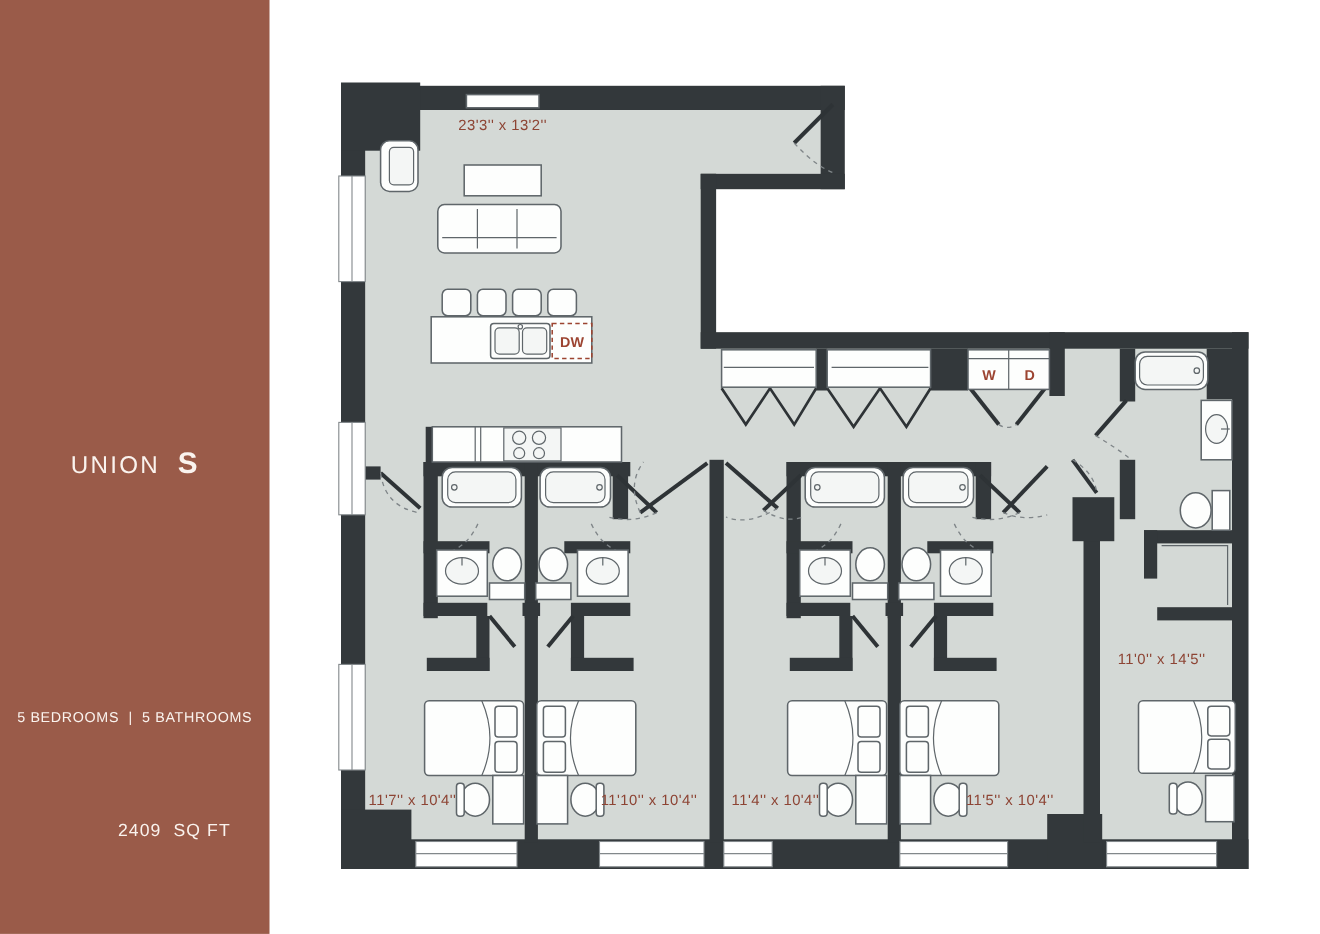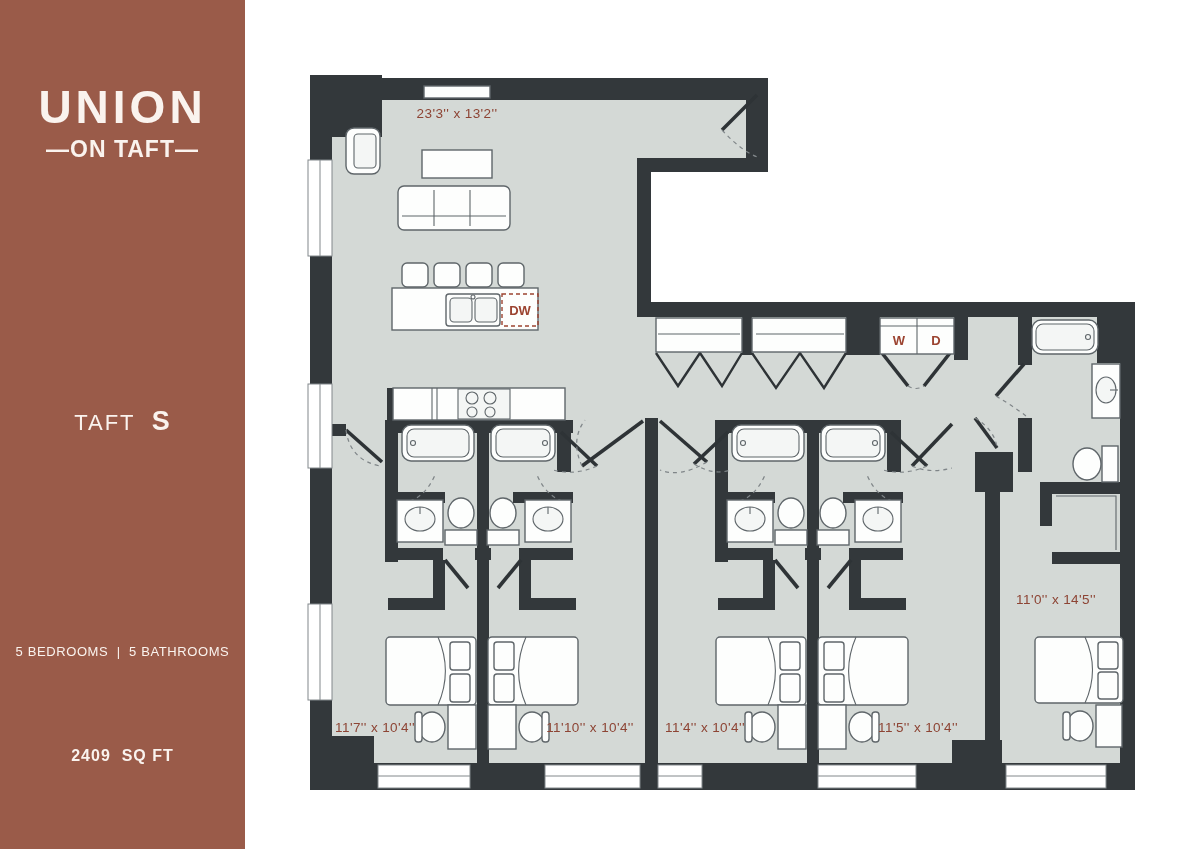--- a/index.html
+++ b/index.html
@@ -5,46 +5,42 @@
   html,body{margin:0;padding:0;background:#ffffff;}
   .page{position:relative;width:1200px;height:849px;background:#ffffff;overflow:hidden;
         font-family:"Liberation Sans",sans-serif;}
   .sidebar{position:absolute;left:0;top:0;width:245px;height:849px;background:#9a5b49;color:#faf3ee;}
   .logo{position:absolute;top:84px;left:0;width:100%;text-align:center;}
   .logo-primary{font-size:46px;font-weight:bold;letter-spacing:4px;line-height:1.0;}
   .logo-secondary{font-size:23px;font-weight:bold;letter-spacing:1px;margin-top:6px;}
   .model-line{position:absolute;top:406px;left:0;width:100%;text-align:center;font-size:22px;letter-spacing:2px;}
   .model-value{font-size:27px;font-weight:bold;letter-spacing:1px;}
   .stats-line{position:absolute;top:644px;left:0;width:100%;text-align:center;font-size:13px;letter-spacing:.6px;white-space:pre;}
-  .area-line{position:absolute;top:747px;left:0;width:100%;text-align:center;font-size:16px;font-weight:bold;letter-spacing:1px;white-space:pre;}
+  .area-line{position:absolute;top:747px;left:0;width:100%;text-align:center;font-size:16px;font-weight:normal;letter-spacing:1px;white-space:pre;padding-left:36px;}
   svg.plan{position:absolute;left:245px;top:0;width:955px;height:849px;}
   .floor{fill:#d4d9d6;}
   .wall{fill:#33383b;}
   .furn{fill:#fdfefd;stroke:#5f666a;stroke-width:1.4;}
   .furn2{fill:#f4f6f5;stroke:#5f666a;stroke-width:1.1;}
   .fline{stroke:#5f666a;stroke-width:1.1;fill:none;}
   .win{fill:#ffffff;stroke:#82888b;stroke-width:1;}
   .winline{stroke:#82888b;stroke-width:1;}
   .door{stroke:#2e3336;stroke-width:3.6;fill:none;}
   .doorarc{stroke:#7f8588;stroke-width:1.2;fill:none;stroke-dasharray:4 4;}
   .dash{fill:none;stroke:#9c4431;stroke-width:1.4;stroke-dasharray:4 3;}
   .dim{fill:#8d4434;font-size:13.5px;letter-spacing:.4px;font-family:"Liberation Sans",sans-serif;}
   .appl{fill:#9c4431;font-size:13px;font-weight:bold;font-family:"Liberation Sans",sans-serif;}
 </style>
 </head>
 <body>
 
 <div class="page">
 
   <div class="sidebar">
-    <div class="logo">
-      <div class="logo-primary">UNION</div>
-      <div class="logo-secondary">—ON TAFT—</div>
-    </div>
-    <div class="model-line"><span>TAFT</span>&nbsp;&nbsp;<span class="model-value">S</span></div>
+    <div class="model-line"><span>UNION</span>&nbsp;&nbsp;<span class="model-value">S</span></div>
     <div class="stats-line">5 BEDROOMS  |  5 BATHROOMS</div>
     <div class="area-line">2409  SQ FT</div>
   </div>
 
   <svg class="plan" viewBox="245 0 955 849">
 
     <g>
       <polygon class="floor" points="332,100 746,100 746,158 651,158 651,302 1120,302 1120,766 332,766"></polygon>
     </g>
 

